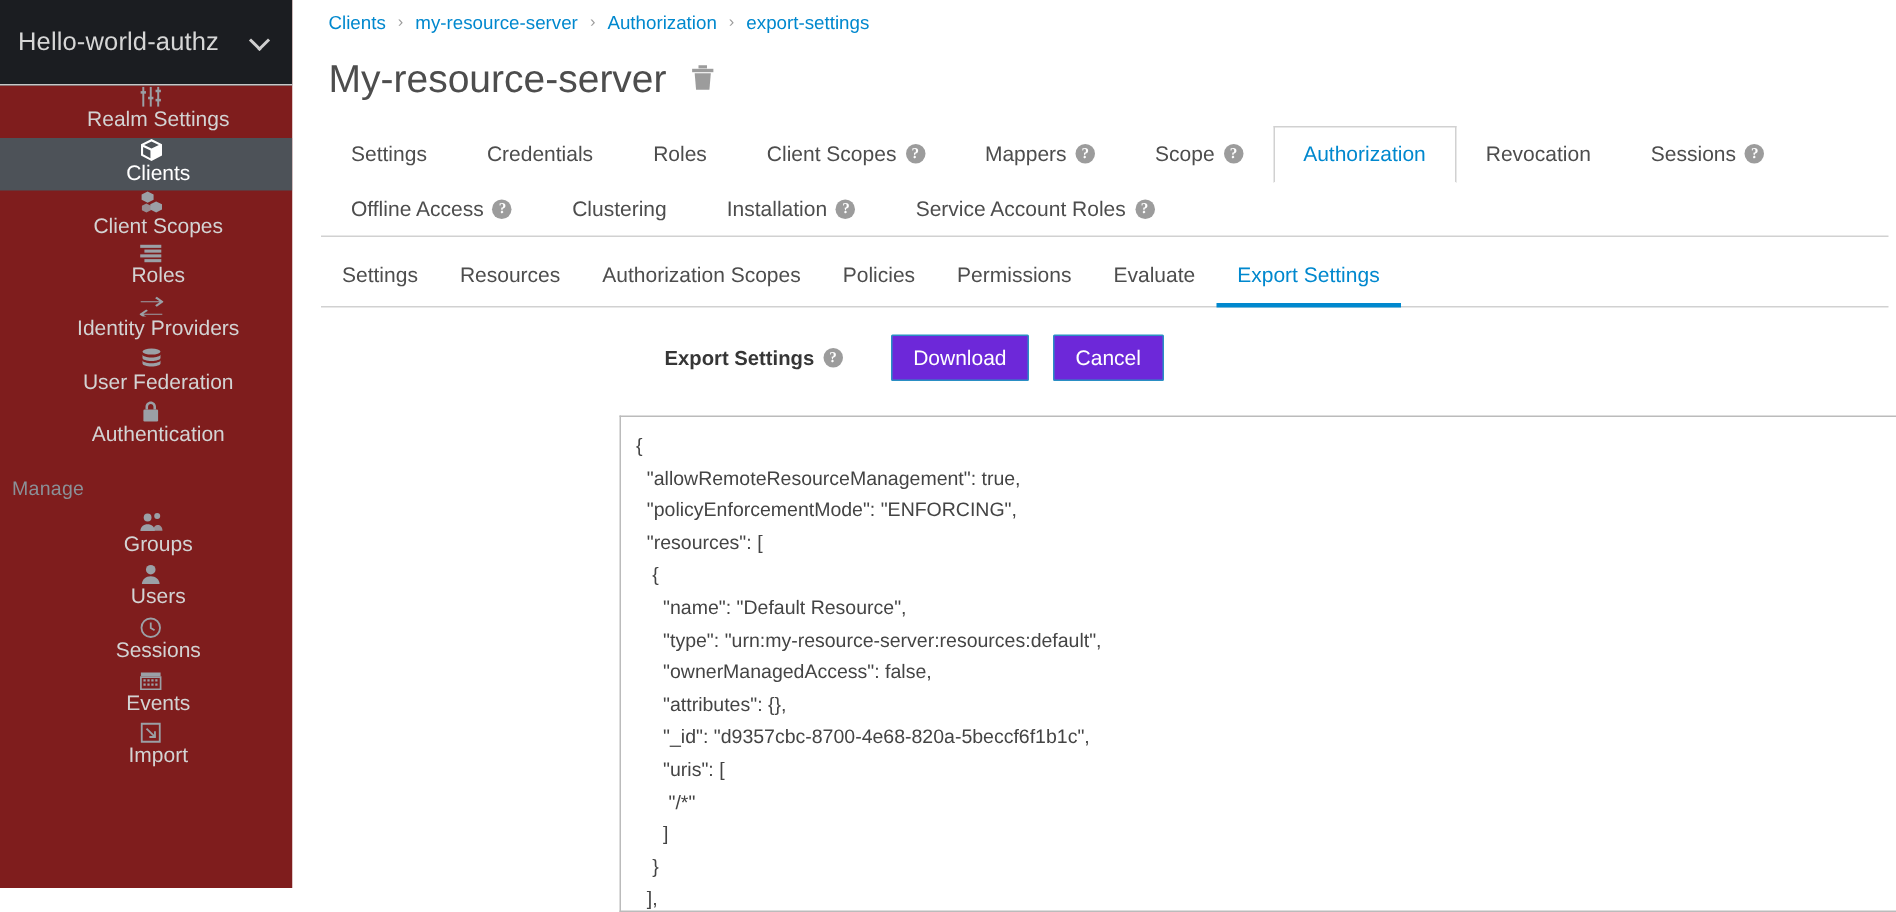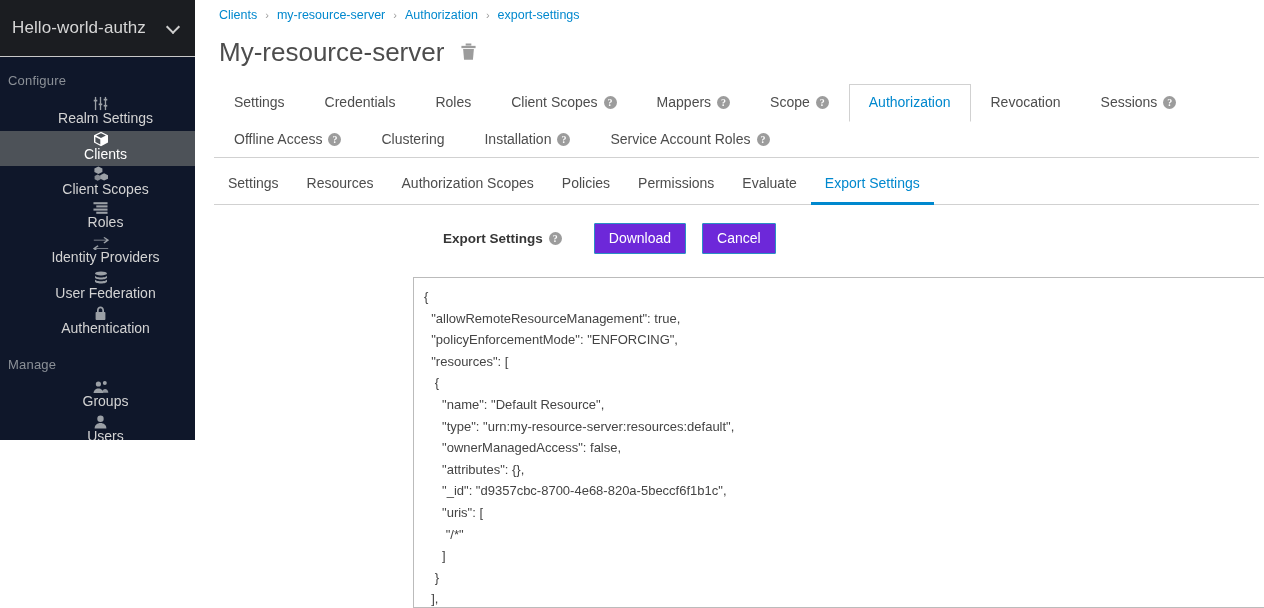--- a/index.html
+++ b/index.html
@@ -11,22 +11,22 @@
     font-family: "Liberation Sans", sans-serif;
     -webkit-font-smoothing: antialiased;
   }
 
   #app { display: flex; width: 1264px; height: 608px; }
 
   
   #sidebar {
     width: 195px;
     min-width: 195px;
-    height: 440px;
-    background: #0f172a;
+    height: 592px;
+    background: #7f1d1d;
     color: #d1d1d1;
     position: relative;
     overflow: hidden;
   }
   .realm-selector {
     height: 57px;
     display: flex;
     align-items: center;
     justify-content: space-between;
     padding: 0 14px 0 12px;
@@ -250,21 +250,20 @@
 
 <div id="app">
 
   <div id="sidebar">
 
     <div class="realm-selector">
       <span class="realm-name">Hello-world-authz</span>
       <span class="chev"></span>
     </div>
 
-    <div class="nav-section-label">Configure</div>
 
     <div class="nav-item">
       <span class="nav-ico">
         <svg width="15" height="15" viewBox="0 0 16 16" fill="currentColor">
             <rect x="2" y="1" width="1.4" height="14"></rect>
             <rect x="7.3" y="1" width="1.4" height="14"></rect>
             <rect x="12.6" y="1" width="1.4" height="14"></rect>
             <rect x="0.8" y="4" width="3.8" height="1.8"></rect>
             <rect x="6.1" y="8" width="3.8" height="1.8"></rect>
             <rect x="11.4" y="3" width="3.8" height="1.8"></rect>

